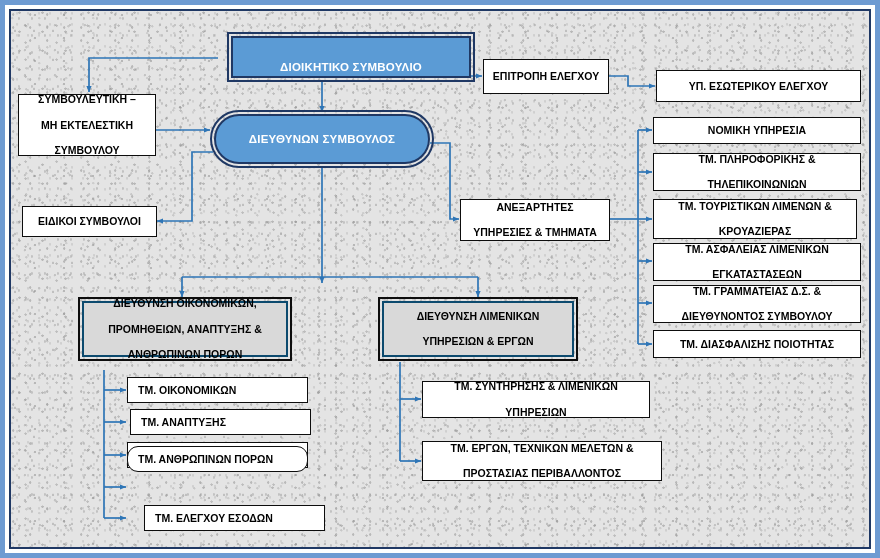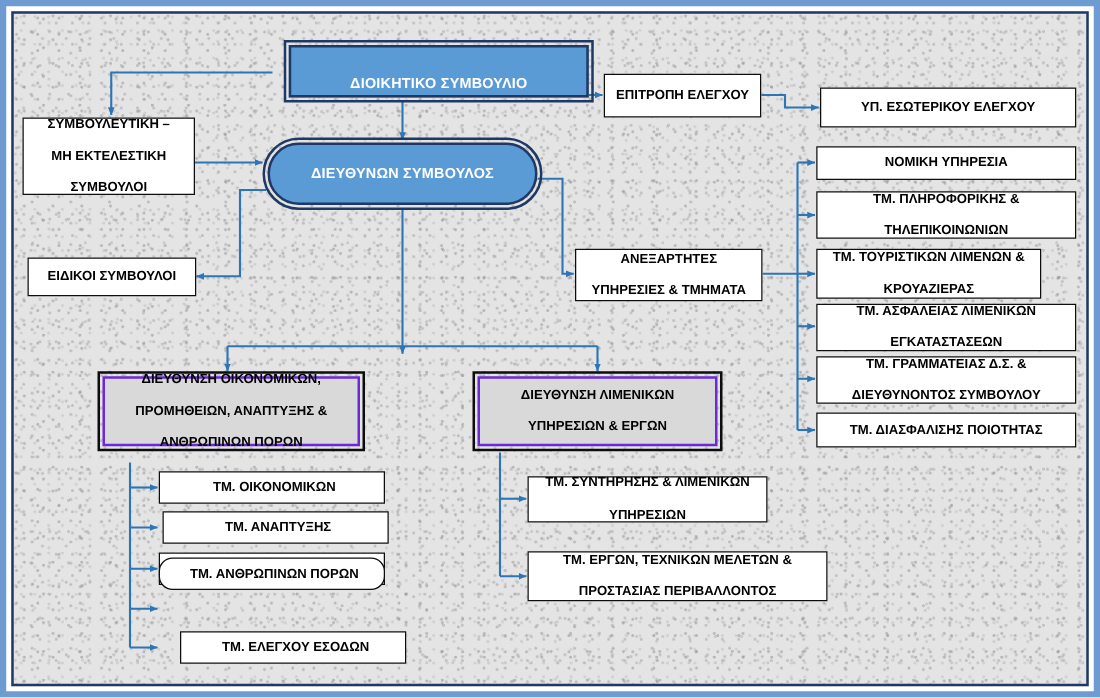--- a/index.html
+++ b/index.html
@@ -81,33 +81,33 @@
   
   .node.plain {
     background: #ffffff;
     border: 1.6px solid #0d0d0d;
     font-size: 10.5px;
   }
 
   
   .node.division {
     background: #d9d9d9;
-    border: 2px solid #6d28d9;
+    border: 2px solid #0c4a6e;
     outline: 2px solid #0d0d0d;
     outline-offset: 2px;
     font-size: 10.5px;
   }
 
   
   .node.leftalign {
     justify-content: flex-start;
     text-align: left;
     padding-left: 10px;
   }
-  .node.leftalign span { text-align: center; }
+  .node.leftalign span { text-align: left; }
 </style>
 </head>
 <body>
 
 <div id="org-root">
 
   <div class="frame-outer"></div>
   <div class="frame-inner"></div>
 
   <svg id="wires" viewBox="0 0 880 558" xmlns="http://www.w3.org/2000/svg">
@@ -165,21 +165,21 @@
   </div>
 
   <div class="node exec" style="left:214px; top:114px; width:216px; height:50px;border-radius:25px;">
     <span>ΔΙΕΥΘΥΝΩΝ ΣΥΜΒΟΥΛΟΣ</span>
   </div>
 
   <div class="node plain" style="left:18px; top:94px; width:138px; height:62px;">
     <span>
       <span>ΣΥΜΒΟΥΛΕΥΤΙΚΗ –</span><br>
       <span>ΜΗ ΕΚΤΕΛΕΣΤΙΚΗ</span><br>
-      <span>ΣΥΜΒΟΥΛΟΙ</span>
+      <span>ΣΥΜΒΟΥΛΟΥ</span>
     </span>
   </div>
 
   <div class="node plain" style="left:22px; top:206px; width:135px; height:31px;">
     <span>ΕΙΔΙΚΟΙ ΣΥΜΒΟΥΛΟΙ</span>
   </div>
 
   <div class="node plain" style="left:483px; top:59px; width:126px; height:35px;">
     <span>ΕΠΙΤΡΟΠΗ ΕΛΕΓΧΟΥ</span>
   </div>
@@ -199,21 +199,21 @@
     <span>
       <span>ΝΟΜΙΚΗ ΥΠΗΡΕΣΙΑ</span>
     </span>
   </div>
   <div class="node plain" style="left:653px; top:153px; width:208px; height:38px;">
     <span>
       <span>ΤΜ. ΠΛΗΡΟΦΟΡΙΚΗΣ &amp;</span><br>
       <span>ΤΗΛΕΠΙΚΟΙΝΩΝΙΩΝ</span>
     </span>
   </div>
-  <div class="node plain" style="left:653px; top:199px; width:180px; height:40px;justify-content:flex-end;">
+  <div class="node plain" style="left:653px; top:199px; width:204px; height:40px;justify-content:flex-end;">
     <span>
       <span>ΤΜ. ΤΟΥΡΙΣΤΙΚΩΝ ΛΙΜΕΝΩΝ &amp;</span><br>
       <span>ΚΡΟΥΑΖΙΕΡΑΣ</span>
     </span>
   </div>
   <div class="node plain" style="left:653px; top:243px; width:208px; height:38px;">
     <span>
       <span>ΤΜ. ΑΣΦΑΛΕΙΑΣ ΛΙΜΕΝΙΚΩΝ</span><br>
       <span>ΕΓΚΑΤΑΣΤΑΣΕΩΝ</span>
     </span>
@@ -254,21 +254,21 @@
   <div class="node plain leftalign" style="left:127px; top:442px; width:181px; height:26px;">
     <span>ΤΜ. ΠΡΟΜΗΘΕΙΩΝ</span>
   </div>
   <div class="node plain leftalign" style="left:127px; top:446px; width:181px; height:26px;border-radius:11px;">
     <span>ΤΜ. ΑΝΘΡΩΠΙΝΩΝ ΠΟΡΩΝ</span>
   </div>
   <div class="node plain leftalign" style="left:127px; top:505px; width:181px; height:26px;margin-left:17px;">
     <span>ΤΜ. ΕΛΕΓΧΟΥ ΕΣΟΔΩΝ</span>
   </div>
 
-  <div class="node plain" style="left:422px; top:381px; width:192px; height:37px;">
+  <div class="node plain" style="left:422px; top:381px; width:228px; height:37px;">
     <span>
       <span>ΤΜ. ΣΥΝΤΗΡΗΣΗΣ &amp; ΛΙΜΕΝΙΚΩΝ</span><br>
       <span>ΥΠΗΡΕΣΙΩΝ</span>
     </span>
   </div>
   <div class="node plain" style="left:422px; top:441px; width:240px; height:40px;">
     <span>
       <span>ΤΜ. ΕΡΓΩΝ, ΤΕΧΝΙΚΩΝ ΜΕΛΕΤΩΝ &amp;</span><br>
       <span>ΠΡΟΣΤΑΣΙΑΣ ΠΕΡΙΒΑΛΛΟΝΤΟΣ</span>
     </span>

